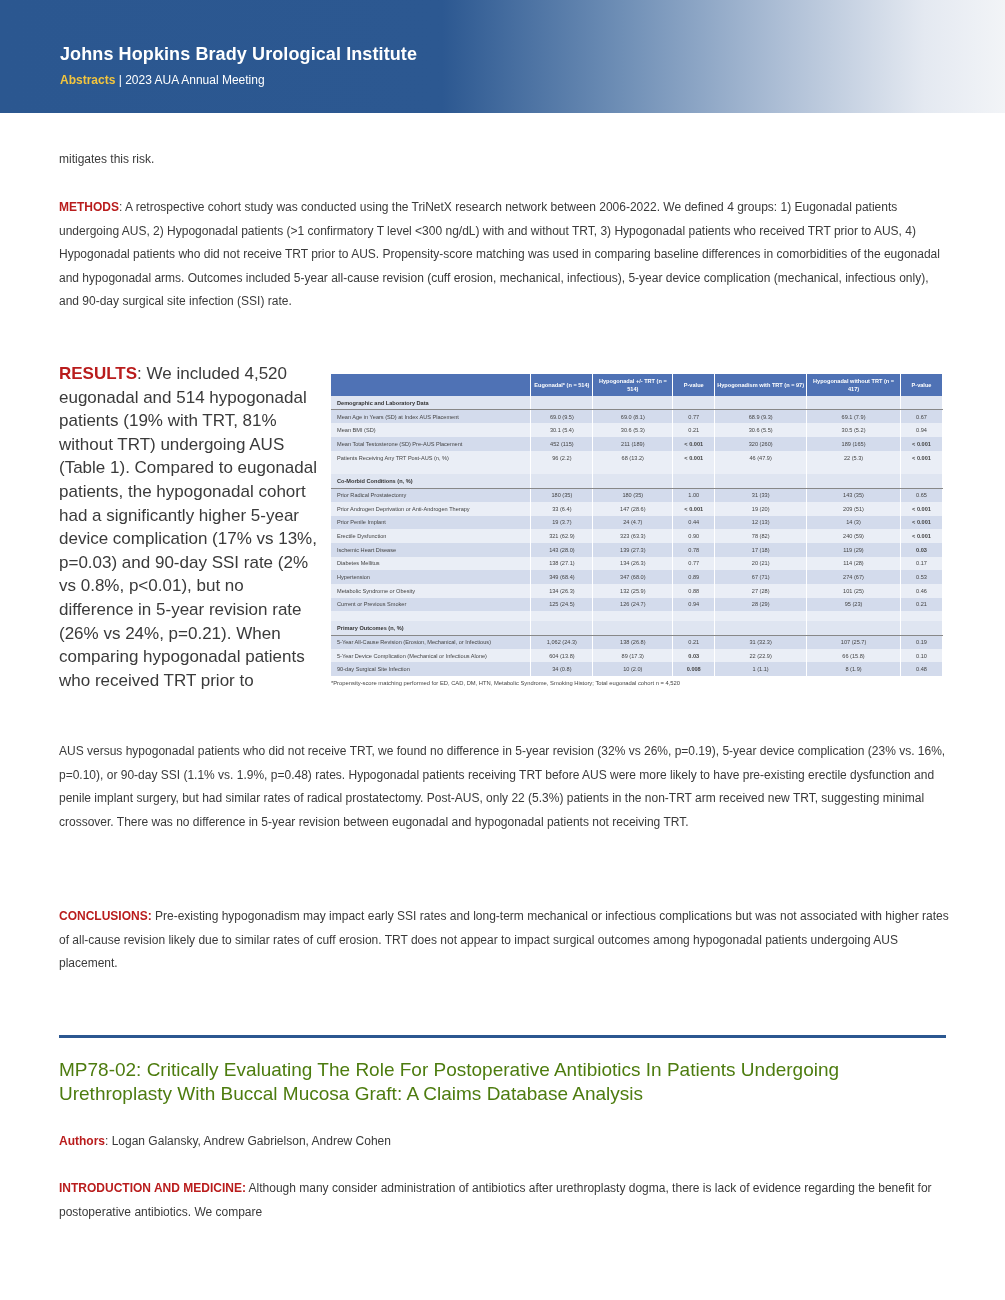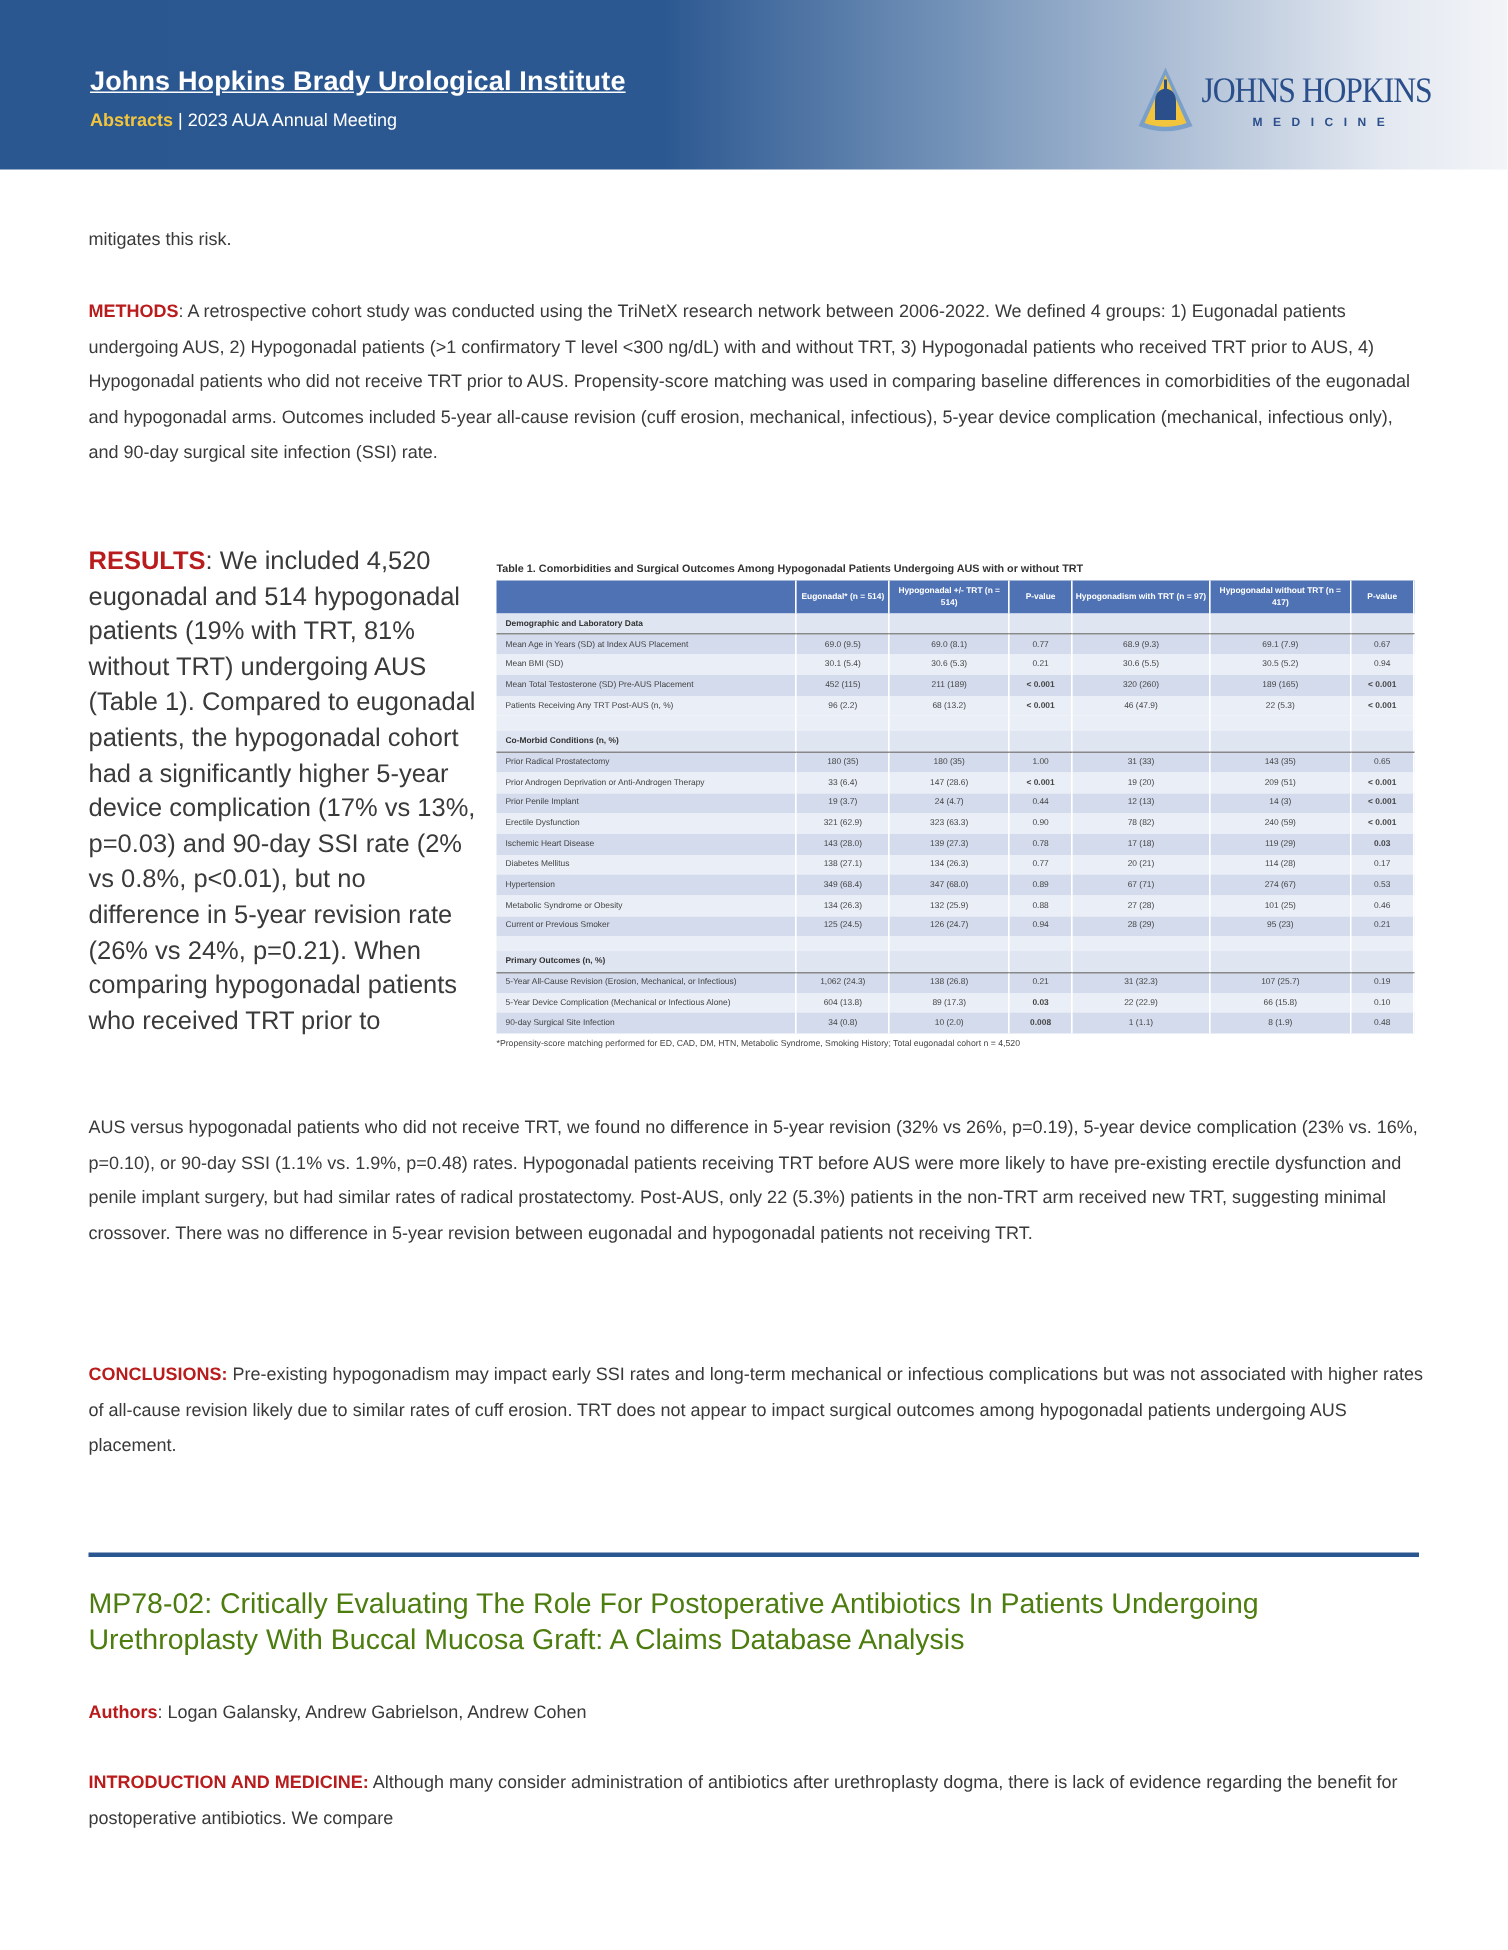--- a/index.html
+++ b/index.html
@@ -1,19 +1,19 @@
 <!DOCTYPE html>
 <html><head>
 <meta charset="utf-8">
 <style>
   * { box-sizing: border-box; margin: 0; padding: 0; }
   body { width: 1005px; height: 1300px; background: #ffffff; font-family: "Liberation Sans", sans-serif; color: #3a3a3a; position: relative; overflow: hidden; }
   .header { position: absolute; left: 0; top: 0; width: 1005px; height: 113px;
     background: linear-gradient(90deg, #2b5790 0%, #2c5891 44%, #6f8fb6 62%, #aebfd6 78%, #e4e9f1 92%, #f2f4f7 100%); }
-  .header-title { position: absolute; left: 60px; top: 44px; color: #ffffff; font-weight: bold; font-size: 18px; letter-spacing: 0.1px; text-decoration: underline; }
+  .header-title { position: absolute; left: 60px; top: 44px; color: #ffffff; font-weight: bold; font-size: 18px; letter-spacing: 0.1px; }
   .header-sub { position: absolute; left: 60px; top: 73px; color: #ffffff; font-size: 12px; }
   .header-sub .accent { color: #f3c53d; font-weight: bold; }
   .logo { position: absolute; left: 757px; top: 44px; width: 190px; height: 48px; }
   .logo-text { position: absolute; left: 44px; top: 4px; font-family: "Liberation Serif", serif; font-size: 24px; color: #2b4f8a; letter-spacing: -0.8px; transform: scaleX(0.88); transform-origin: left; white-space: nowrap; }
   .logo-sub { position: absolute; left: 78px; top: 33px; font-size: 8px; font-weight: bold; color: #2b4f8a; letter-spacing: 7px; }
 
   .body-text { position: absolute; left: 59px; font-size: 12px; line-height: 23.6px; color: #3a3a3a; }
   .b { font-weight: bold; color: #b91c1c; }
 
   .results-col { position: absolute; left: 59px; top: 362px; width: 260px; font-size: 17px; line-height: 23.6px; }
@@ -35,44 +35,33 @@
   .abstract-title { position: absolute; left: 59px; top: 1058px; width: 890px; font-size: 19px; font-weight: normal; line-height: 24px; color: #4d7c0f; }
 </style>
 </head>
 <body>
 
 <div class="header">
   <div class="header-title">Johns Hopkins Brady Urological Institute</div>
   <div class="header-sub">
     <span class="accent">Abstracts</span><span> | </span><span>2023 AUA Annual Meeting</span>
   </div>
-  <div class="logo">
-    <svg width="40" height="46" viewBox="0 0 40 46" style="position:absolute;left:0;top:0;">
-      <path d="M20 1 L38 40 Q20 47 2 40 Z" fill="#7aa0c9"></path>
-      <path d="M20 6 L34 38 Q20 43 6 38 Z" fill="#f3c53d"></path>
-      <path d="M13 36 L13 24 Q13 16 20 15 Q27 16 27 24 L27 36 Z" fill="#2b4f8a"></path>
-      <rect x="19" y="9" width="2" height="7" fill="#2b4f8a"></rect>
-    </svg>
-    <div class="logo-text">JOHNS HOPKINS</div>
-    <div class="logo-sub">MEDICINE</div>
-  </div>
 </div>
 
 <div class="body-text" style="top:148px;">mitigates this risk.</div>
 
 <div class="body-text" style="top:196px; width:890px;">
   <span class="b">METHODS</span><span>: A retrospective cohort study was conducted using the TriNetX research network between 2006-2022. We defined 4 groups: 1) Eugonadal patients undergoing AUS, 2) Hypogonadal patients (&gt;1 confirmatory T level &lt;300 ng/dL) with and without TRT, 3) Hypogonadal patients who received TRT prior to AUS, 4) Hypogonadal patients who did not receive TRT prior to AUS. Propensity-score matching was used in comparing baseline differences in comorbidities of the eugonadal and hypogonadal arms. Outcomes included 5-year all-cause revision (cuff erosion, mechanical, infectious), 5-year device complication (mechanical, infectious only), and 90-day surgical site infection (SSI) rate.</span>
 </div>
 
 <div class="results-col">
   <span class="b">RESULTS</span><span>: We included 4,520 eugonadal and 514 hypogonadal patients (19% with TRT, 81% without TRT) undergoing AUS (Table 1). Compared to eugonadal patients, the hypogonadal cohort had a significantly higher 5-year device complication (17% vs 13%, p=0.03) and 90-day SSI rate (2% vs 0.8%, p&lt;0.01), but no difference in 5-year revision rate (26% vs 24%, p=0.21). When comparing hypogonadal patients who received TRT prior to</span>
 </div>
 
 <div class="table-wrap">
-  <div class="tbl-title">Table 1. Comorbidities and Surgical Outcomes Among Hypogonadal Patients Undergoing AUS with or without TRT</div>
   <table>
     <thead>
       <tr>
         <th style="width:200px;"></th>
         <th style="width:62px;">Eugonadal* (n = 514)</th>
         <th style="width:80px;">Hypogonadal +/- TRT (n = 514)</th>
         <th style="width:42px;">P-value</th>
         <th style="width:92px;">Hypogonadism with TRT (n = 97)</th>
         <th style="width:94px;">Hypogonadal without TRT (n = 417)</th>
         <th style="width:42px;">P-value</th>

